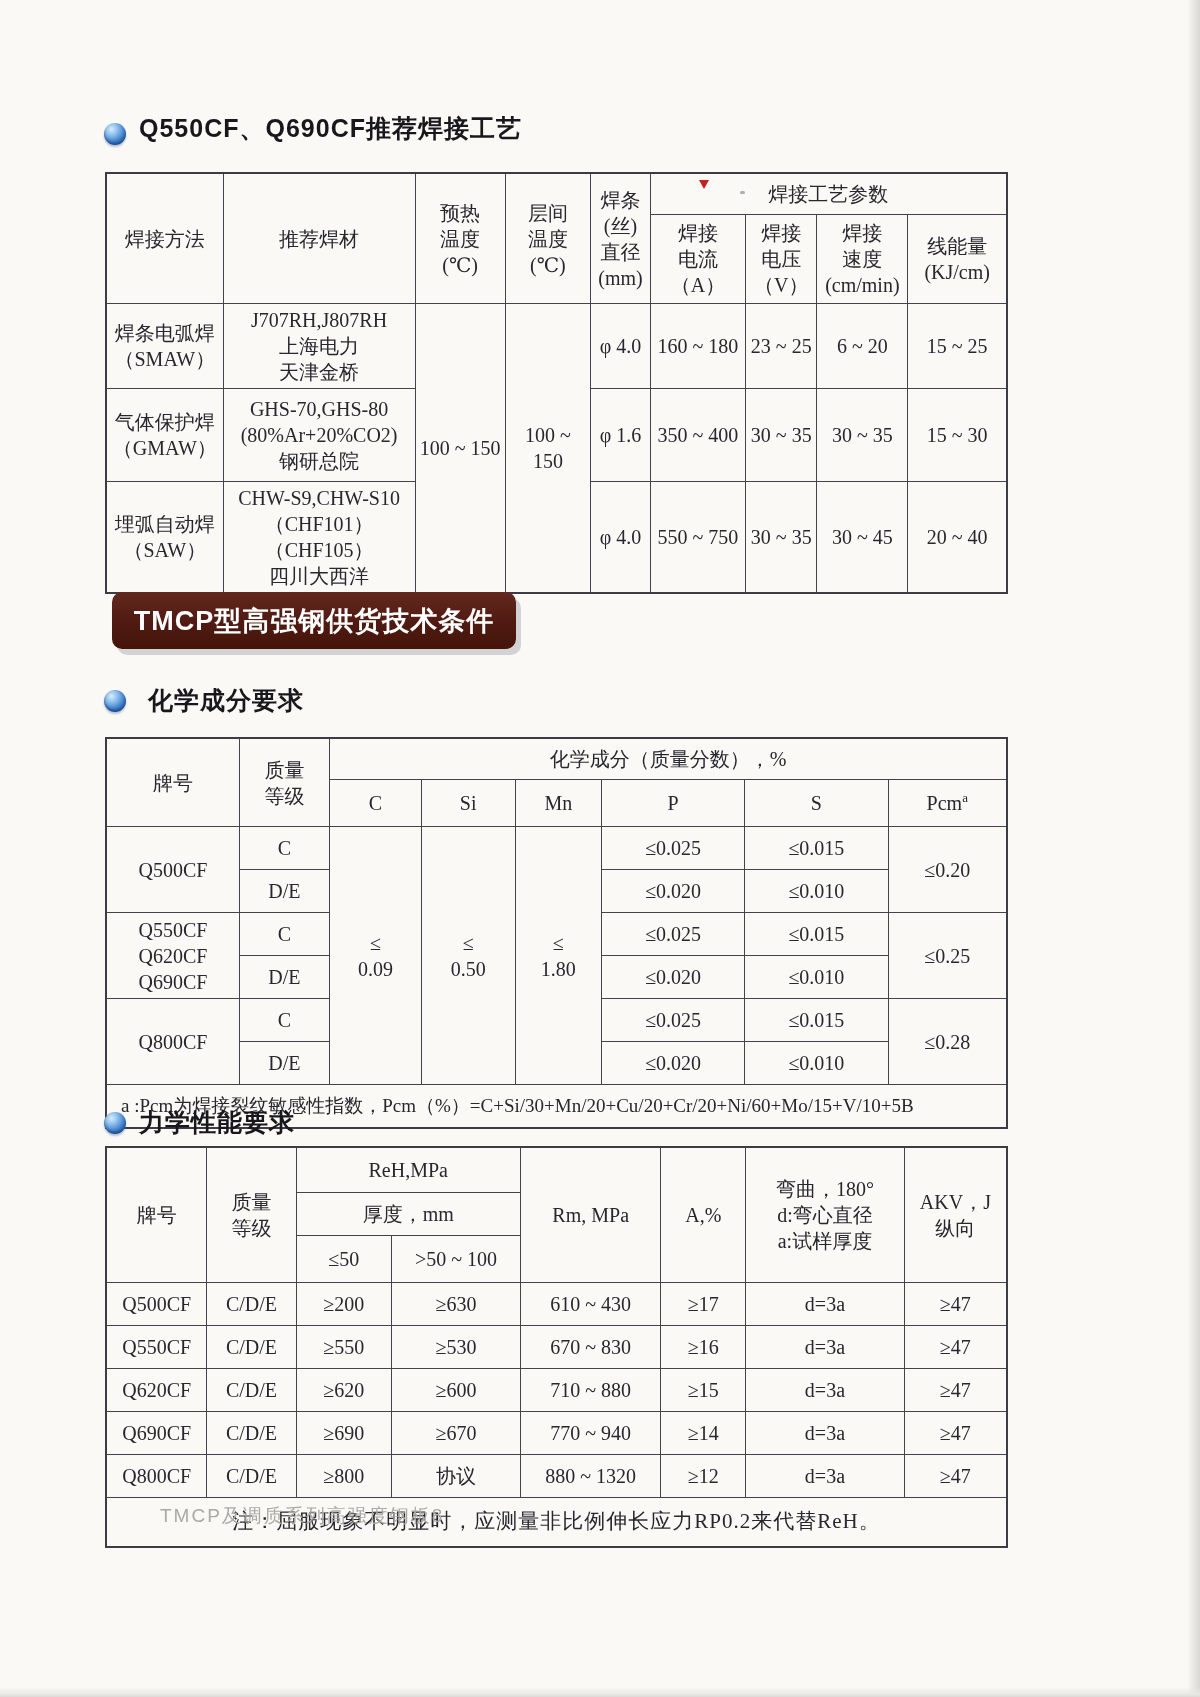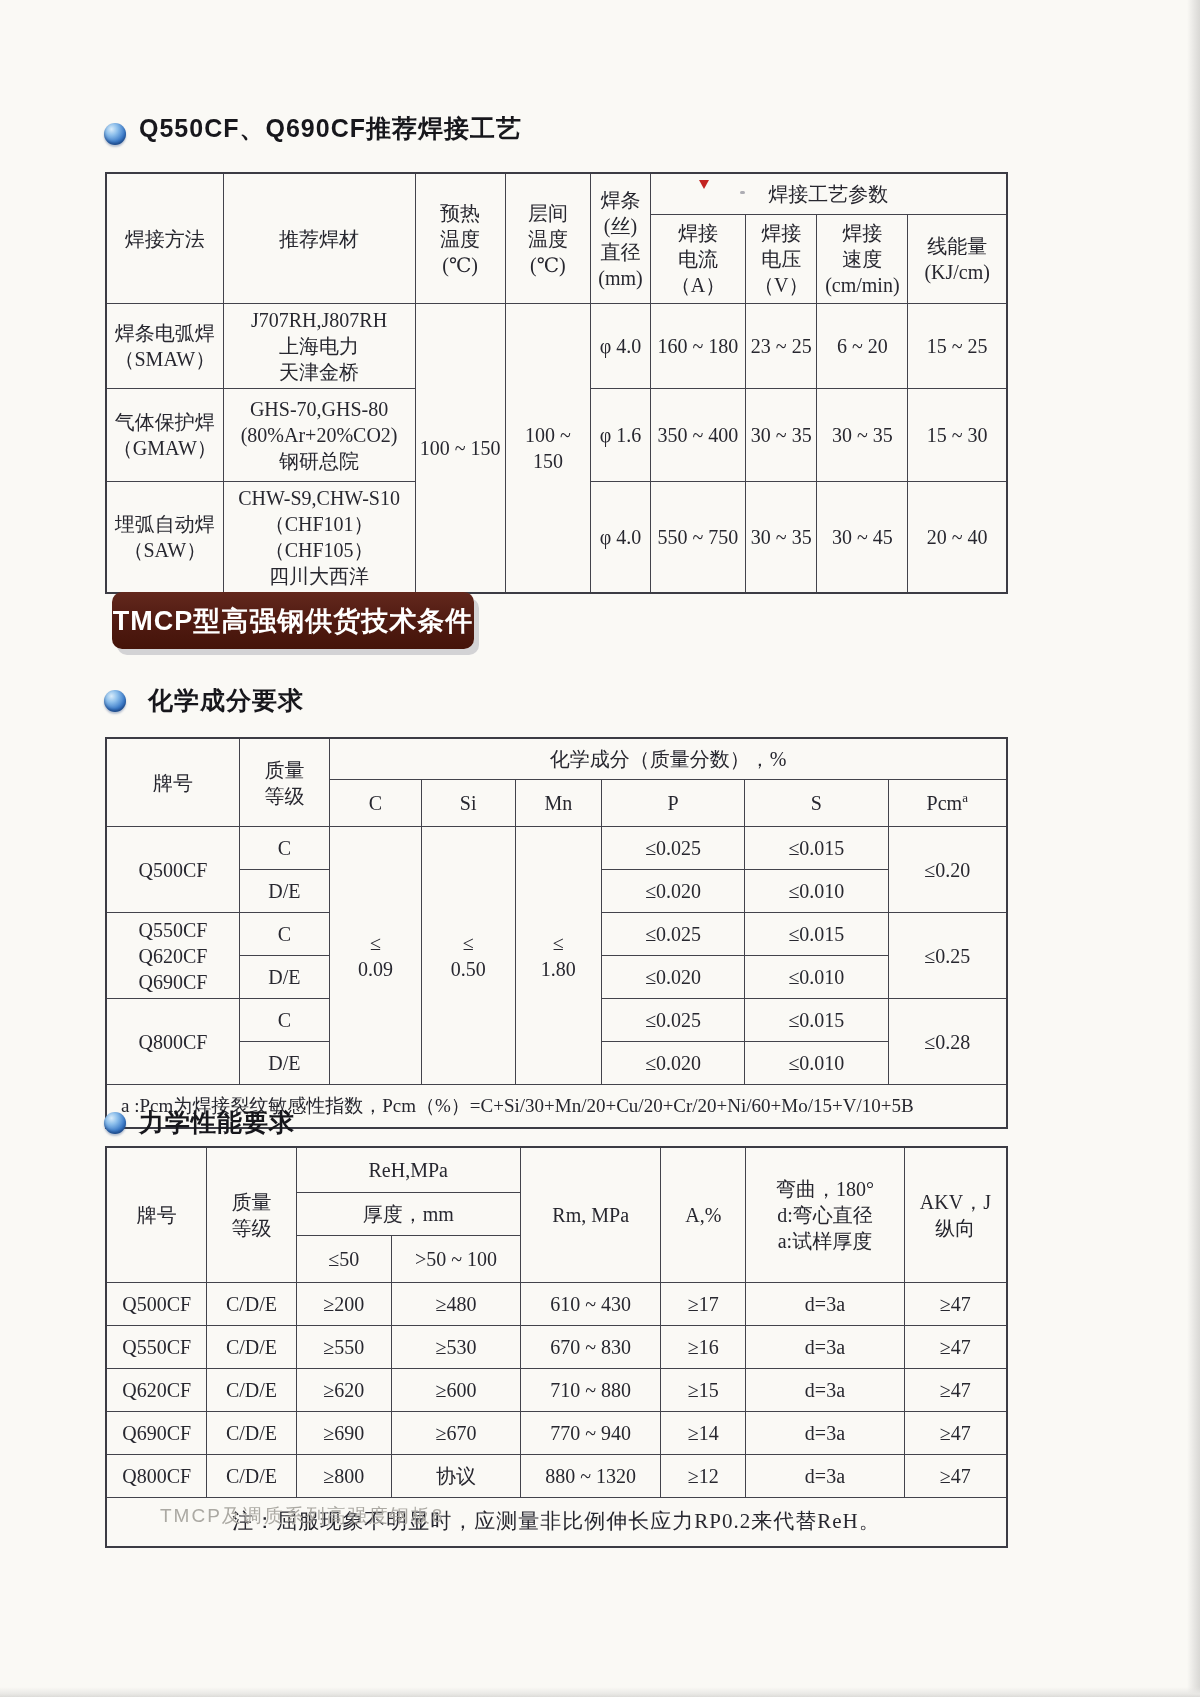--- a/index.html
+++ b/index.html
@@ -37,21 +37,21 @@
     font-size:20px;line-height:1.3;
     white-space:pre-line;
     padding:3px 2px;
     color:#27272f;
   }
   table{border:2.4px solid #3c3c44;}
   .footnote-cell{text-align:left;padding-left:14px;font-size:19px;}
   .note-cell{text-align:center;font-size:21px;letter-spacing:1px;}
 
   .banner{
-    position:absolute;left:112px;top:592px;width:362px;height:57px;
+    position:absolute;left:112px;top:592px;width:404px;height:57px;
     border-radius:10px;
     background:linear-gradient(180deg,#63281d 0%,#4f1a11 55%,#451409 100%);
     box-shadow:5px 6px 0 rgba(165,165,175,.45);
     display:flex;align-items:center;justify-content:center;
     font-family:"Liberation Sans","DejaVu Sans",sans-serif;
     font-weight:bold;font-size:27px;color:#ffffff;letter-spacing:1px;
   }
 
   .page-footer{
     position:absolute;left:160px;top:1503px;
@@ -284,21 +284,21 @@
     <th colspan="2" style="height:36px;margin-top:22px;">厚度，mm</th>
   </tr>
   <tr>
     <th style="height:40px;">≤50</th>
     <th>&gt;50 ~ 100</th>
   </tr>
   <tr>
     <td style="height:36px;">Q500CF</td>
     <td>C/D/E</td>
     <td>≥200</td>
-    <td>≥480</td>
+    <td>≥630</td>
     <td>610 ~ 430</td>
     <td>≥17</td>
     <td>d=3a</td>
     <td>≥47</td>
   </tr>
   <tr>
     <td style="height:36px;">Q550CF</td>
     <td>C/D/E</td>
     <td>≥550</td>
     <td>≥530</td>

